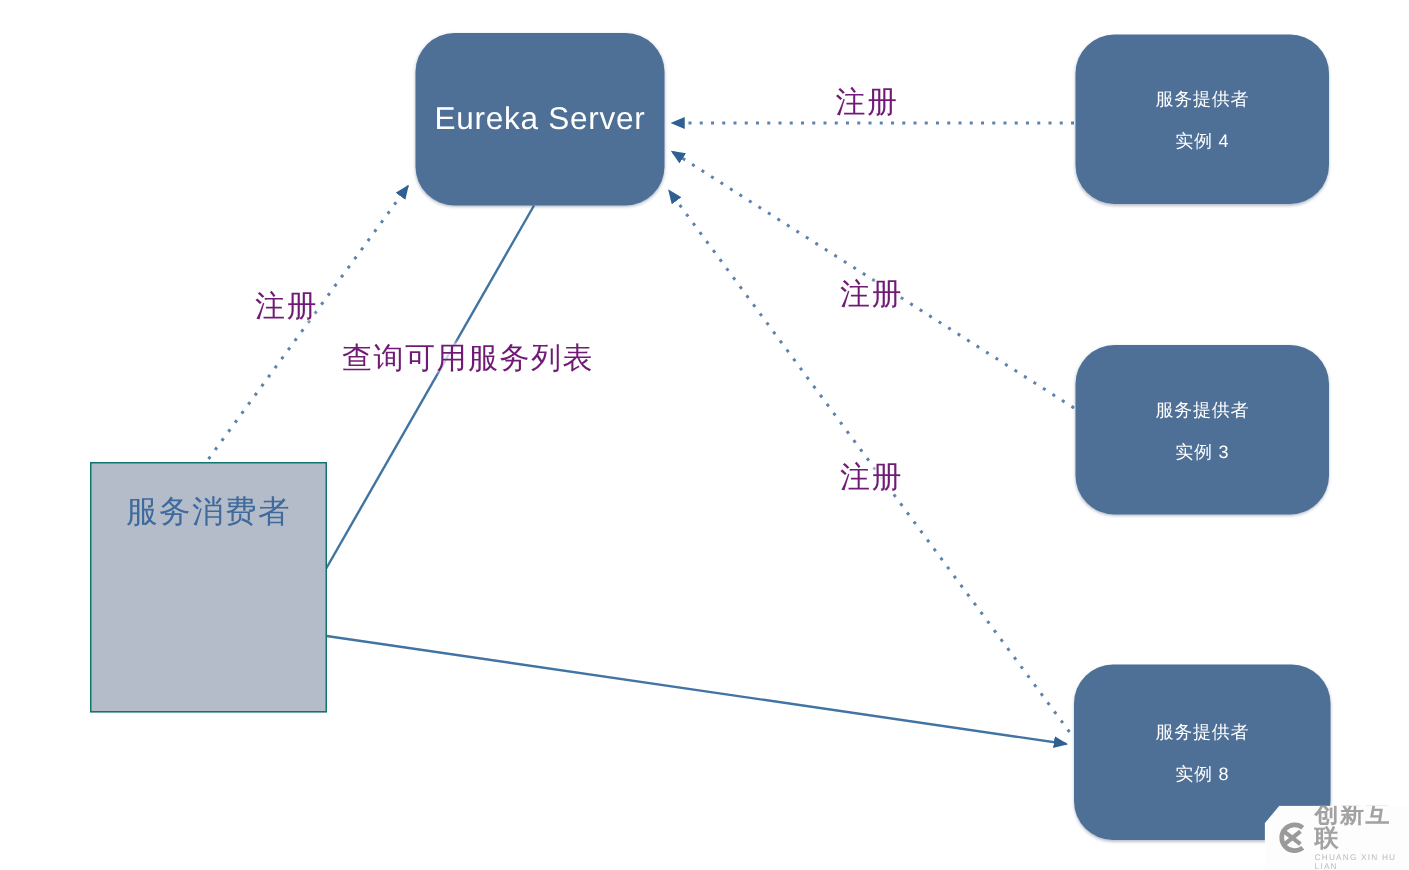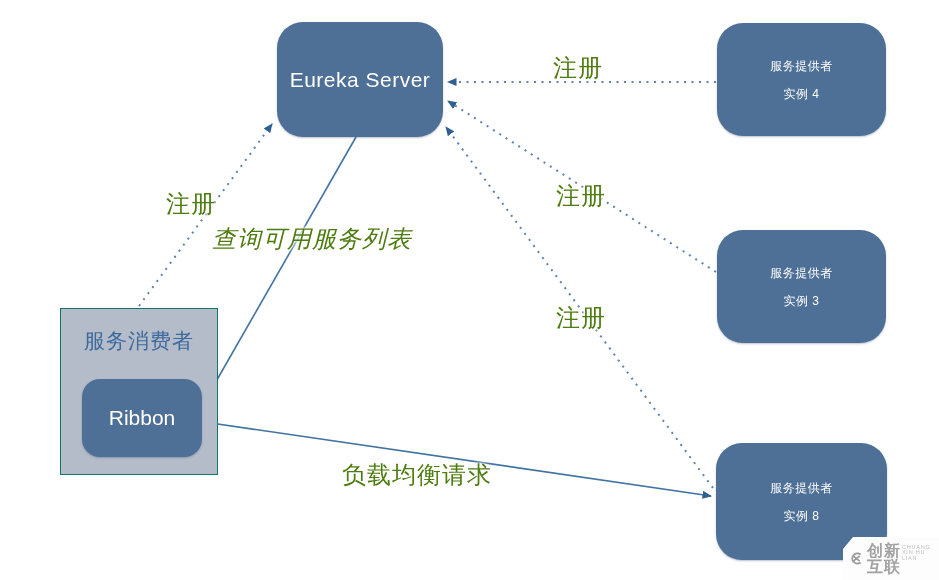--- a/index.html
+++ b/index.html
@@ -32,31 +32,31 @@
     color:#3e6a9c;letter-spacing:1px;
   }
   #node-ribbon{
     position:absolute;left:21px;top:70px;width:120px;height:78px;
     background:#4e7097;border-radius:18px;color:#fff;display:flex;
     align-items:center;justify-content:center;font-size:21px;font-weight:500;
     box-shadow:0 1px 2px rgba(60,80,110,0.35);
   }
   .edge-label{
     position:absolute;z-index:3;transform:translate(-50%,-50%);
-    color:#4d7c0f;font-size:24px;font-weight:500;white-space:nowrap;
+    color:#701a75;font-size:20px;font-weight:500;white-space:nowrap;
     letter-spacing:1px;
     text-shadow:0 0 3px #fff,0 0 3px #fff,0 0 5px #fff;
   }
   #watermark{
     position:absolute;z-index:4;left:843px;top:537px;width:96px;height:43px;
     background:#fdfdfd;display:flex;align-items:center;gap:4px;
     clip-path:polygon(10px 0,100% 0,100% 100%,0 100%,0 12px);
     padding-left:6px;box-sizing:border-box;
   }
-  .wm-text{display:flex;flex-direction:row;line-height:1;}
+  .wm-text{display:flex;flex-direction:column;line-height:1;}
   .wm-name{font-size:16px;font-weight:bold;color:#a2a2a2;letter-spacing:1px;}
   .wm-sub{font-size:5.5px;color:#bcbcbc;letter-spacing:0.8px;margin-top:2px;}
 </style>
 </head>
 <body>
 
 <div id="canvas">
 
   <svg id="edge-layer" viewBox="0 0 939 580" xmlns="http://www.w3.org/2000/svg">
     <defs>
@@ -86,35 +86,31 @@
     <div class="nline">实例 3</div>
   </div>
 
   <div class="node" id="node-provider3">
     <div class="nline">服务提供者</div>
     <div class="nline">实例 8</div>
   </div>
 
   <div id="node-consumer">
     <div class="consumer-title">服务消费者</div>
-    <div id="node-ribbon">
-      <span>Ribbon</span>
-    </div>
   </div>
 
   <div id="watermark">
     <svg width="27" height="27" viewBox="0 0 30 30">
       <path d="M 25 6.5 A 11 11 0 1 0 25 23.5" fill="none" stroke="#9a9a9a" stroke-width="4"></path>
       <path d="M 9.5 10 L 23 20.5 M 23 9.5 L 9.5 20.5" fill="none" stroke="#9a9a9a" stroke-width="3.6"></path>
     </svg>
     <div class="wm-text">
       <span class="wm-name">创新互联</span>
       <span class="wm-sub">CHUANG XIN HU LIAN</span>
     </div>
   </div>
 
 <div class="edge-label" style="left: 578px; top: 68px;">注册</div>
     <div class="edge-label" style="left: 581px; top: 196px;">注册</div>
     <div class="edge-label" style="left: 581px; top: 318px;">注册</div>
     <div class="edge-label" style="left: 191px; top: 204px;">注册</div>
-    <div class="edge-label" style="left: 312px; top: 239px; font-style: italic;">查询可用服务列表</div>
-    <div class="edge-label" style="left: 417px; top: 475px;">负载均衡请求</div>
+    <div class="edge-label" style="left: 312px; top: 239px;">查询可用服务列表</div>
   </div>
 
 </body></html>

